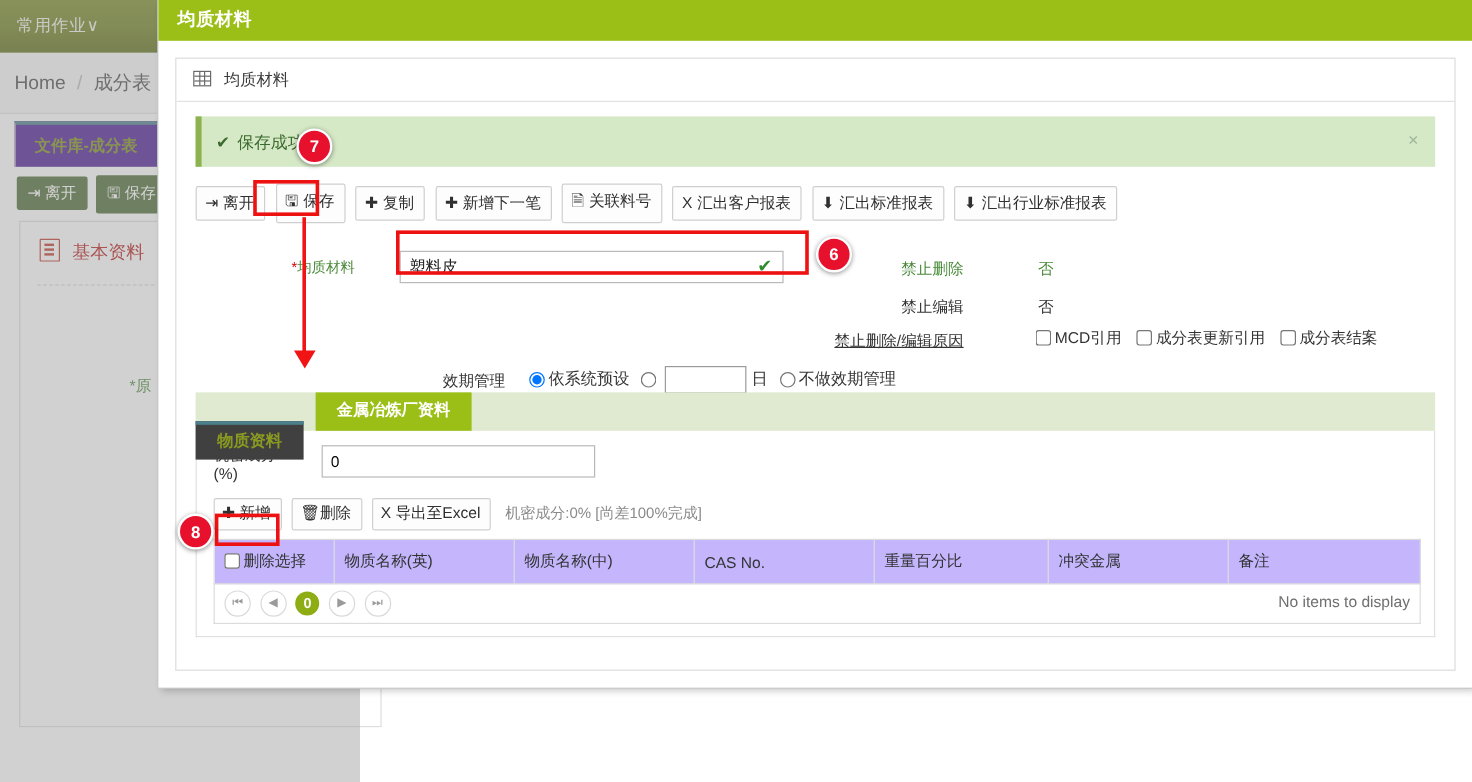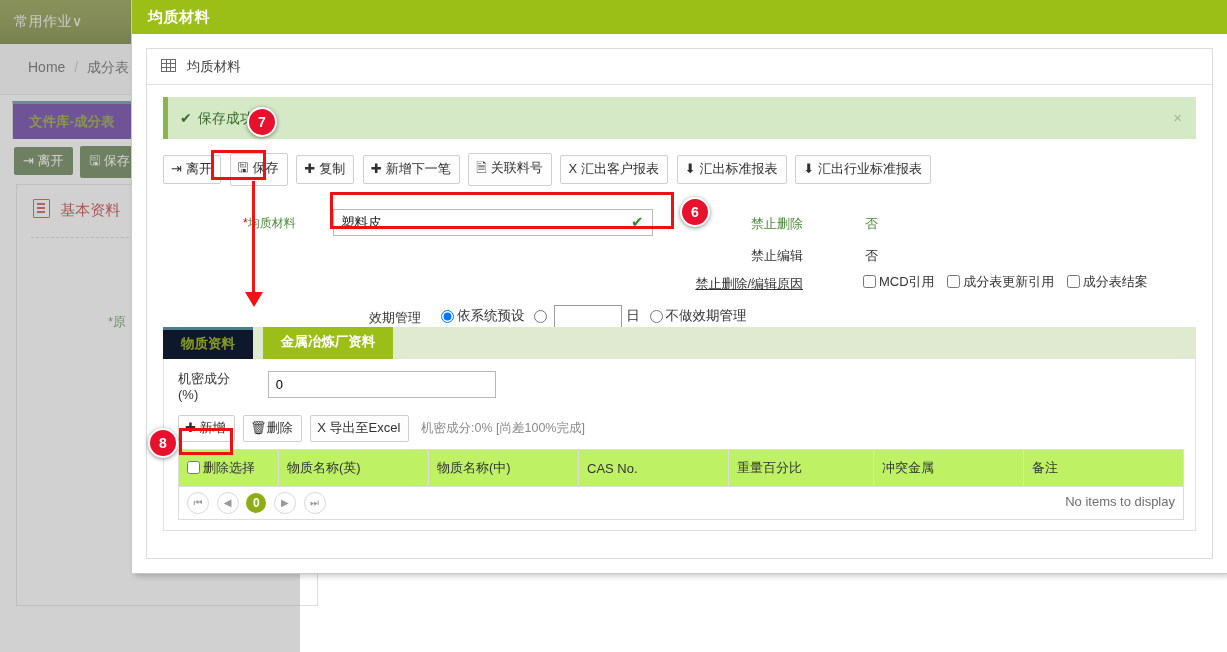--- a/index.html
+++ b/index.html
@@ -21,21 +21,21 @@
   }
   .bg-topnav .nav-item {
     position: absolute; left: 14px; top: 13px;
     color: #f2f2ea; font-size: 14px; letter-spacing: .5px;
   }
   .bg-breadcrumb {
     position: absolute; left: 0; top: 44px; width: 300px; height: 50px;
     background: #f7f7f7; border-bottom: 1px solid #e3e3e3;
   }
   .bg-breadcrumb .crumbs {
-    position: absolute; left: 28px; top: 15px; font-size: 14px; color: #4c4c4c;
+    position: absolute; left: 12px; top: 15px; font-size: 16px; color: #4c4c4c;
   }
   .bg-breadcrumb .crumbs .sep { color: #b9b9b9; margin: 0 5px; }
   .bg-tabbar { position: absolute; left: 12px; top: 101px; }
   .bg-tab {
     display: inline-block; padding: 9px 16px 8px 16px;
     background: #4c1d95; border: 1px solid #d7d7d7; border-bottom: none;
     border-top: 3px solid #4b7f8c;
     font-weight: bold; color: #7f9116; font-size: 13.5px;
   }
   .bg-actions { position: absolute; left: 14px; top: 146px; }
@@ -147,42 +147,42 @@
     vertical-align: middle; margin: 0 4px; outline: none;
     font-family: "Liberation Sans", "DejaVu Sans", sans-serif;
   }
 
   
   .tabs-wrap { position: relative; margin-top: 6px; background: #dfead0; height: 32px; }
   .tab {
     display: inline-block; height: 32px; line-height: 30px; padding: 0 18px;
     font-size: 13.5px; font-weight: bold; box-sizing: border-box; vertical-align: top;
   }
-  .tab.active { background: #0f172a; color: #8a9a20; border-top: 3px solid #4b7f8c; line-height: 27px; }
+  .tab.active { background: #404040; color: #8a9a20; border-top: 3px solid #4b7f8c; line-height: 27px; margin-top: 24px; }
   .tab.idle { background: #9bbf16; color: #fff; margin-left: 6px; }
   .tab-body { border: 1px solid #e0e0e0; border-top: none; background: #fff; padding: 12px 14px 10px 14px; }
 
   .mi-label { display: inline-block; width: 86px; font-size: 13px; color: #333; vertical-align: top; line-height: 16px; }
   .mi-input {
     display: inline-block; width: 228px; border: 1px solid #b9b9b9; padding: 5px 7px;
     font-size: 13px; vertical-align: top; outline: none; box-sizing: border-box;
     font-family: "Liberation Sans", "DejaVu Sans", sans-serif;
   }
 
   .grid-toolbar { margin-top: 12px; white-space: nowrap; }
   .gbtn {
     display: inline-block; border: 1px solid #cfcfcf; background: #fdfdfd;
     padding: 3px 8px 4px 6px; font-size: 13px; color: #303030; margin-right: 5px;
     border-radius: 2px; vertical-align: middle;
   }
   .grid-note { display: inline-block; font-size: 12.5px; color: #8a8a8a; vertical-align: middle; margin-left: 3px; }
 
   table.dgrid { width: 100%; border-collapse: collapse; margin-top: 7px; table-layout: fixed; }
   table.dgrid th {
-    border: 1px solid #dcdcdc; background: #bef264; font-weight: normal; font-size: 13px;
+    border: 1px solid #dcdcdc; background: #c4b5fd; font-weight: normal; font-size: 13px;
     color: #333; text-align: left; padding: 6px 8px; height: 24px;
   }
   .pager-row td { border: 1px solid #dcdcdc; border-top: none; padding: 5px 8px; background: #fff; }
   .pg-btn {
     display: inline-block; width: 20px; height: 20px; line-height: 19px; text-align: center;
     border: 1px solid #dadada; border-radius: 50%; font-size: 10px; color: #9a9a9a;
     margin-right: 4px; vertical-align: middle; background: #fff;
   }
   .pg-cur {
     display: inline-block; width: 20px; height: 20px; line-height: 20px; text-align: center;

